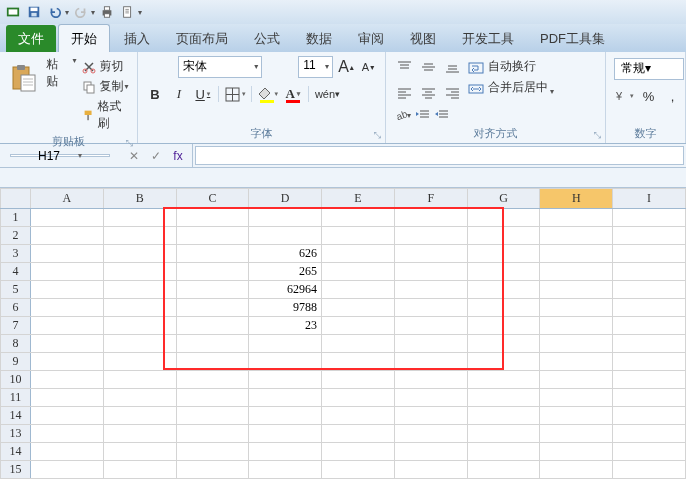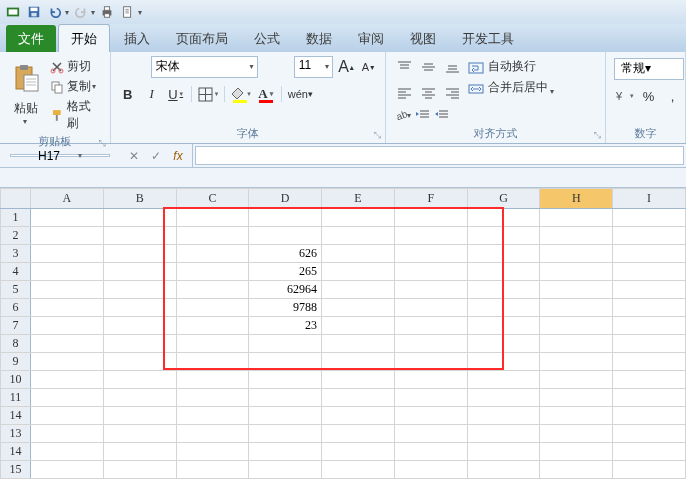--- a/index.html
+++ b/index.html
@@ -19,21 +19,21 @@
 .tab.file { background:#2a8a2a; color:#fff; }
 .tab.active { background:#f1f6fb; border:1px solid #9fb8d0; border-bottom:none; color:#000000; }
 
 
 .ribbon { height:92px; background:#f1f6fb; border-bottom:1px solid #9fb8d0; display:flex; }
 .group { border-right:1px solid #c8d6e5; padding:4px 8px 2px; display:flex; flex-direction:column; justify-content:space-between; }
 .group-label { text-align:center; font-size:11px; color:#5a7a9a; padding-top:2px; position:relative; }
 .group-label .launcher { position:absolute; right:-4px; bottom:0; font-size:9px; color:#7a94ae; }
 .group-body { flex:1; display:flex; gap:6px; }
 
-.paste-col { display:flex; flex-direction:column; align-items:center; gap:0; }
+.paste-col { display:flex; gap:8px; }
 .paste-big { width:36px; height:44px; display:flex; flex-direction:column; align-items:center; justify-content:center; }
 .paste-big svg { width:28px; height:30px; }
 .paste-label { font-size:12px; color:#333; }
 .clip-side { display:flex; flex-direction:column; gap:3px; padding-top:2px; }
 .clip-row { display:flex; align-items:center; gap:3px; font-size:12px; color:#333; }
 .clip-row svg { width:14px; height:14px; }
 
 .font-row1 { display:flex; gap:4px; align-items:center; }
 .font-select { height:22px; border:1px solid #a9bfd6; background:#fff; padding:1px 16px 1px 4px; font-size:12px; position:relative;margin-left:32px; }
 .font-select .arrow-d { position:absolute; right:3px; top:5px; font-size:8px; color:#555; }
@@ -59,21 +59,21 @@
 .num-col { display:flex; flex-direction:column; gap:6px; padding-top:2px; }
 .num-select { height:22px; border:1px solid #a9bfd6; background:#fff; padding:1px 16px 1px 6px; font-size:12px; width:70px; position:relative; }
 .num-row { display:flex; gap:6px; }
 
 
 .fbar { height:24px; border-bottom:1px solid #b0c4d8; display:flex; align-items:stretch; background:#eef4fa; }
 .namebox { width:100px; border-right:1px solid #b0c4d8; display:flex; align-items:center; justify-content:center; background:#fff; margin:10px; border:1px solid #b0c4d8; font-size:12px; }
 .namebox .arrow-d { font-size:8px; margin-left:18px; color:#666; }
 .fx-btns { display:flex; align-items:center; gap:2px; padding:0 4px; border-right:1px solid #b0c4d8; }
 .fx-btns span { width:20px; text-align:center; color:#888; font-size:12px; }
-.fx-btns .fx { font-style:italic; color:#a16207; }
+.fx-btns .fx { color:#4c1d95; }
 .finput { flex:1; background:#fff; margin:2px; border:1px solid #b0c4d8; }
 
 
 .spacer { height:20px; border-bottom:1px solid #b0c4d8; background:#eef4fa; }
 
 
 .grid-wrap { position:relative; }
 table.sheet { border-collapse:collapse; width:686px; table-layout:fixed; }
 .sheet th, .sheet td { border:1px solid #d4d4d4; height:18px; font-size:12px; font-family:SimSun,serif; }
 .sheet thead th { background:#e9eef5; color:#333; font-weight:normal; text-align:center; height:20px; border-bottom:1px solid #9fb8d0; }
@@ -140,20 +140,21 @@
 <div class="tabs">
   <div class="tab file">文件</div>
   <div class="tab active">开始</div>
   <div class="tab">插入</div>
   <div class="tab">页面布局</div>
   <div class="tab">公式</div>
   <div class="tab">数据</div>
   <div class="tab">审阅</div>
   <div class="tab">视图</div>
   <div class="tab">开发工具</div>
+  <div class="tab">PDF工具集</div>
 </div>
 
 <div class="ribbon">
 
   <div class="group">
     <div class="group-body">
       <div class="paste-col">
         <div class="paste-big">
           <svg viewBox="0 0 28 30">
               <rect x="4" y="4" width="16" height="22" fill="#d9a85a" stroke="#a87a2a"></rect>

